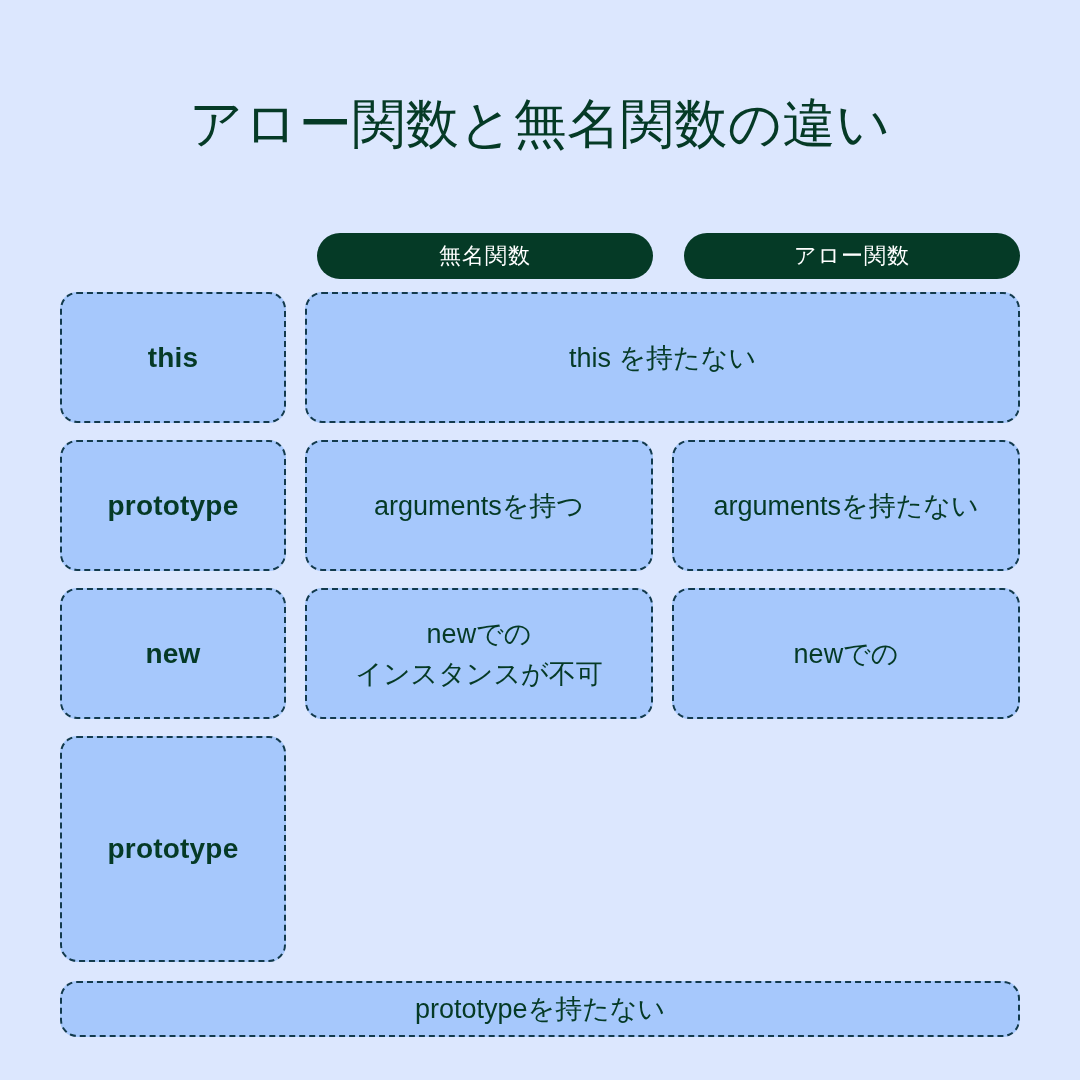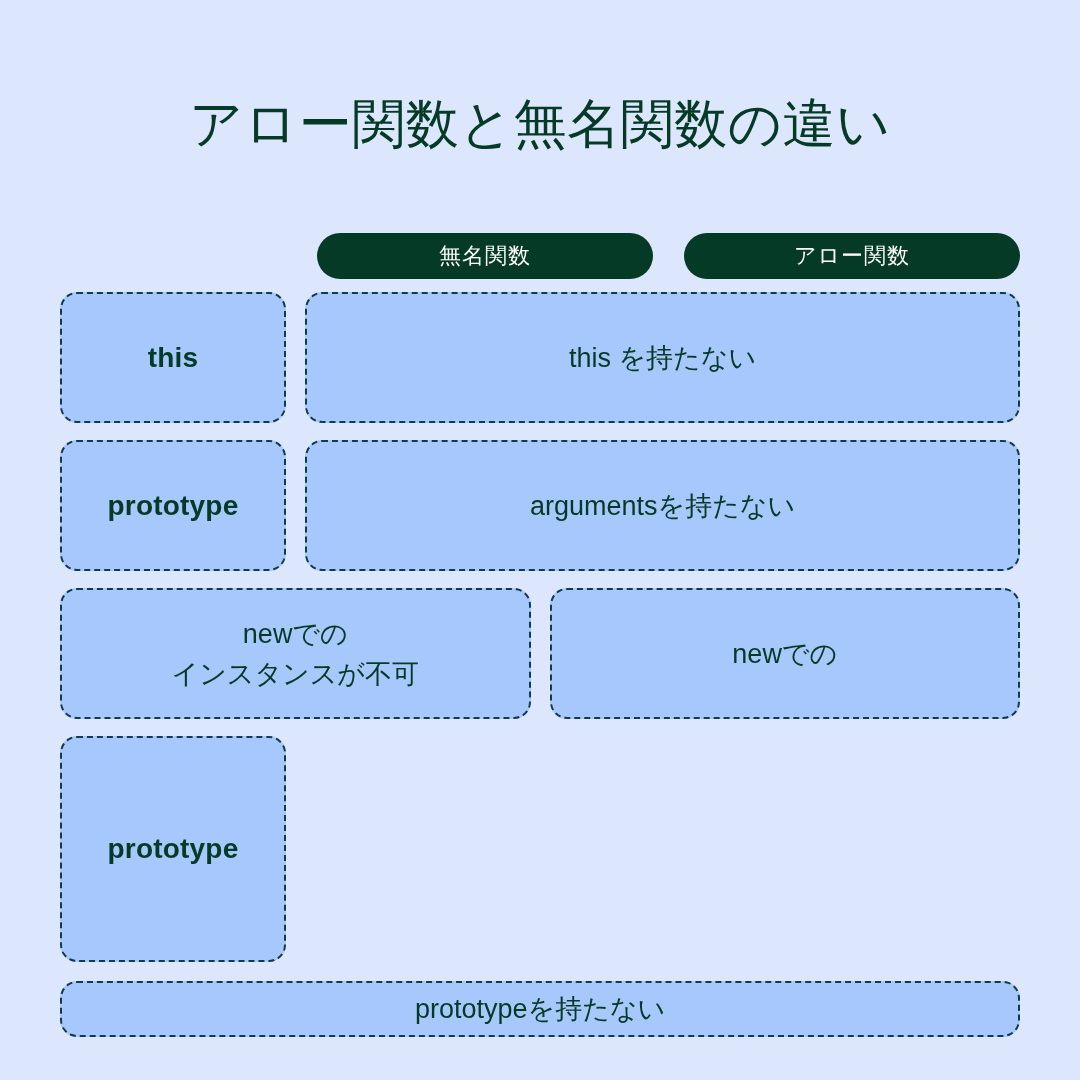--- a/index.html
+++ b/index.html
@@ -145,24 +145,26 @@
       </div>
     </div>
 
     <div class="row">
       <div class="cell label">this</div>
       <div class="cell body">this を持たない</div>
     </div>
 
     <div class="row">
       <div class="cell label">prototype</div>
+      <div class="cell body">argumentsを持つ</div>
       <div class="cell body">argumentsを持たない</div>
     </div>
 
     <div class="row">
+      <div class="cell label">new</div>
       <div class="cell body">
         <span class="multiline">
           <span class="ln">newでの</span>
           <span class="ln">インスタンスが不可</span>
         </span>
       </div>
       <div class="cell body">
         <span class="multiline">
           <span class="ln">newでの</span>
         </span>

